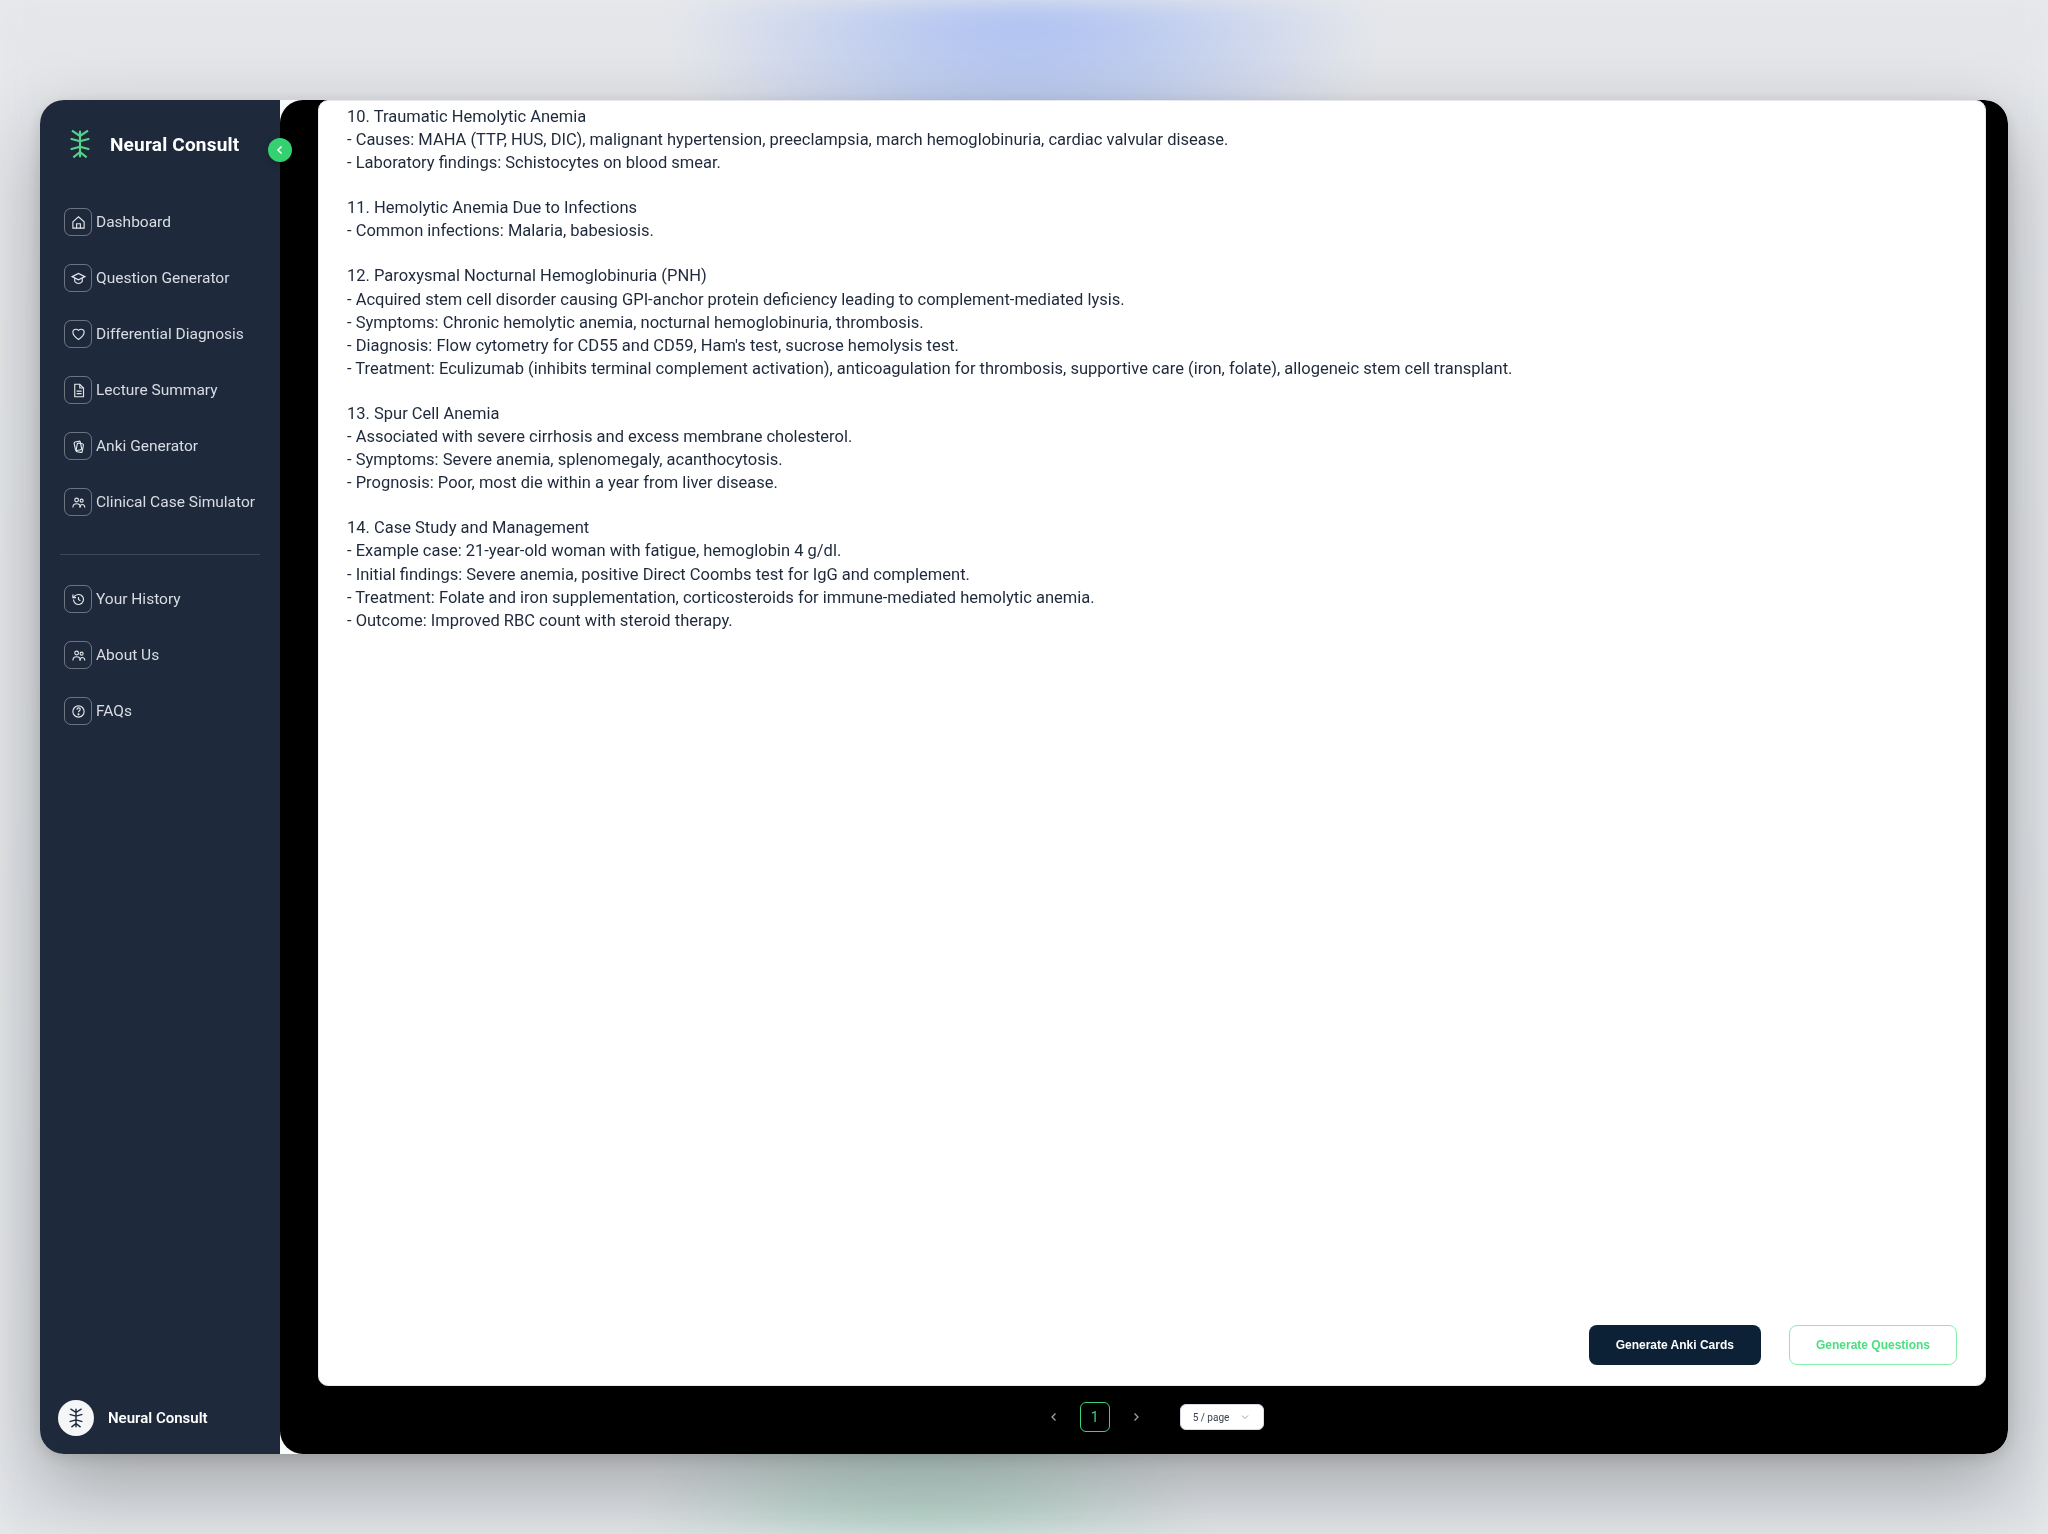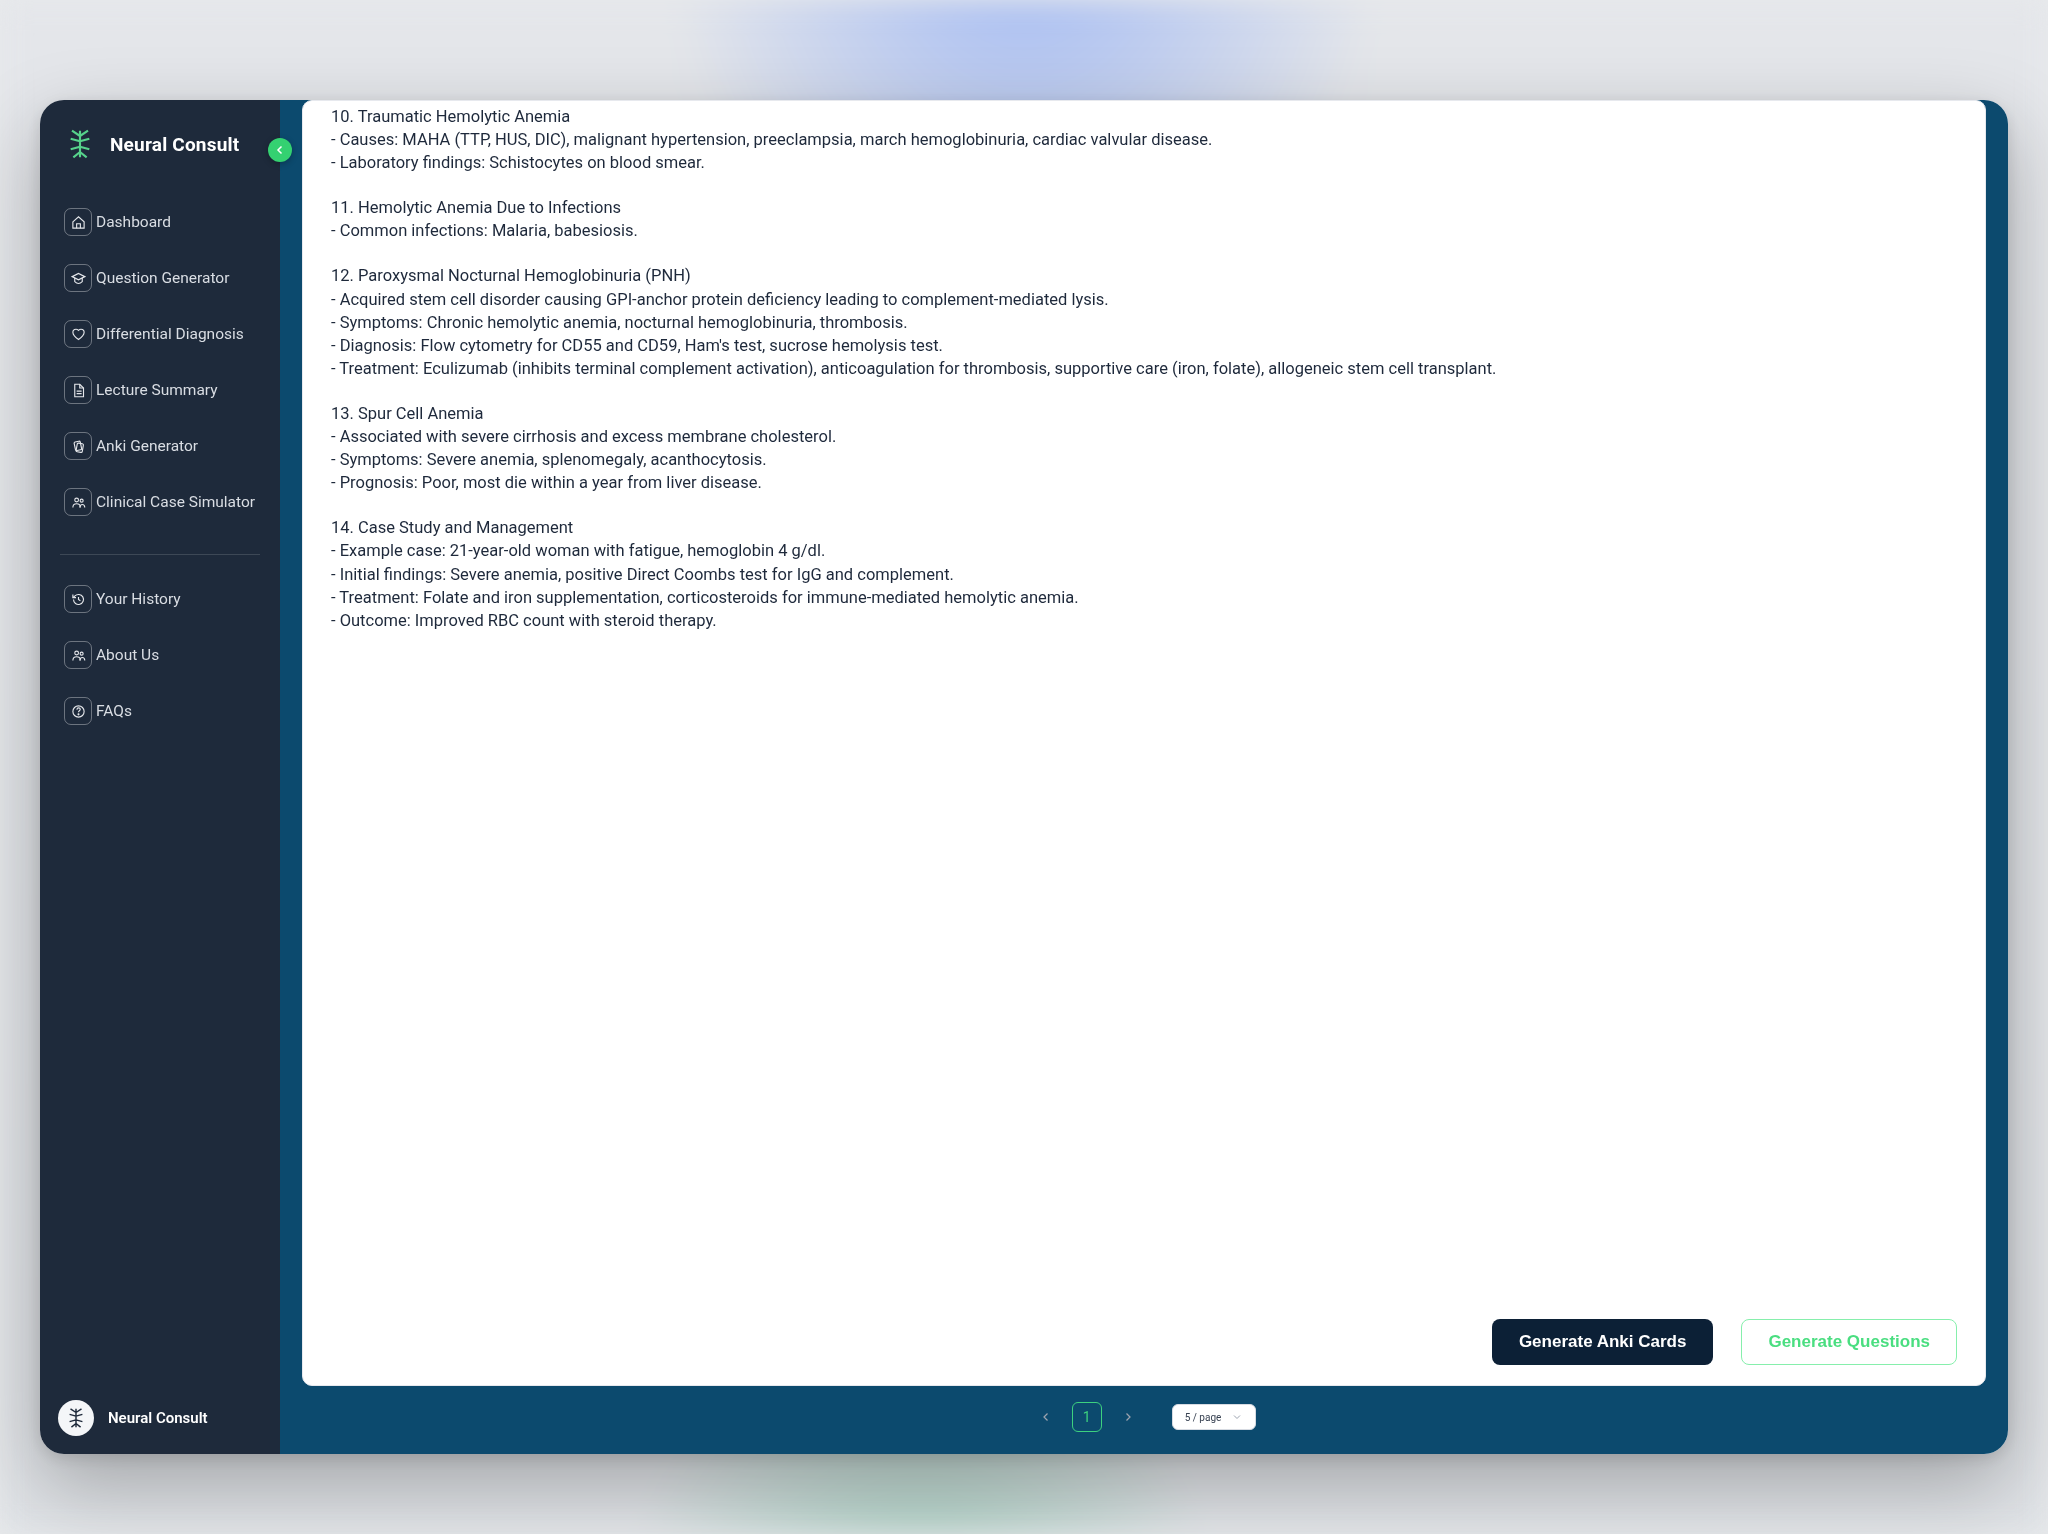--- a/index.html
+++ b/index.html
@@ -85,24 +85,25 @@
     width: 36px; height: 36px; border-radius: 50%;
     background: #F4F6F8;
     display: flex; align-items: center; justify-content: center;
   }
   .footer-avatar svg { width: 22px; height: 22px; }
   .footer-name { color: #fff; font-weight: 600; font-size: 15px; }
 
   
   .main {
     flex: 1;
-    background: #0c4a6e;
-    padding: 0 22px 22px 22px;
+    background: #000000;
+    padding: 0 22px 22px 38px;
     display: flex; flex-direction: column;
     overflow: hidden;
+    border-radius: 23px;
   }
   .card {
     flex: 1;
     background: #FFFFFF;
     border: 1px solid #E7E9EE;
     border-radius: 10px;
     padding: 0 0 20px 0;
     display: flex; flex-direction: column;
     overflow: hidden;
   }
@@ -115,21 +116,21 @@
   }
   .content p { margin-bottom: 22px; }
   .actions {
     margin-top: auto;
     display: flex; justify-content: flex-end; gap: 14px;
     padding: 6px 28px 0 28px;
   }
   .btn {
     padding: 12px 26px;
     border-radius: 8px;
-    font-size: 17px; font-weight: 600;
+    font-size: 12px; font-weight: 600;
     cursor: pointer;
     border: 1px solid transparent;
   }
   .btn-dark { background: #0C2036; color: #fff; }
   .btn-outline { background: #fff; color: #4ADE80; border-color: #86EFAC; margin-left: 14px; }
 
   .pagination {
     display: flex; align-items: center; justify-content: center; gap: 12px;
     padding: 16px 0 0 0;
   }

